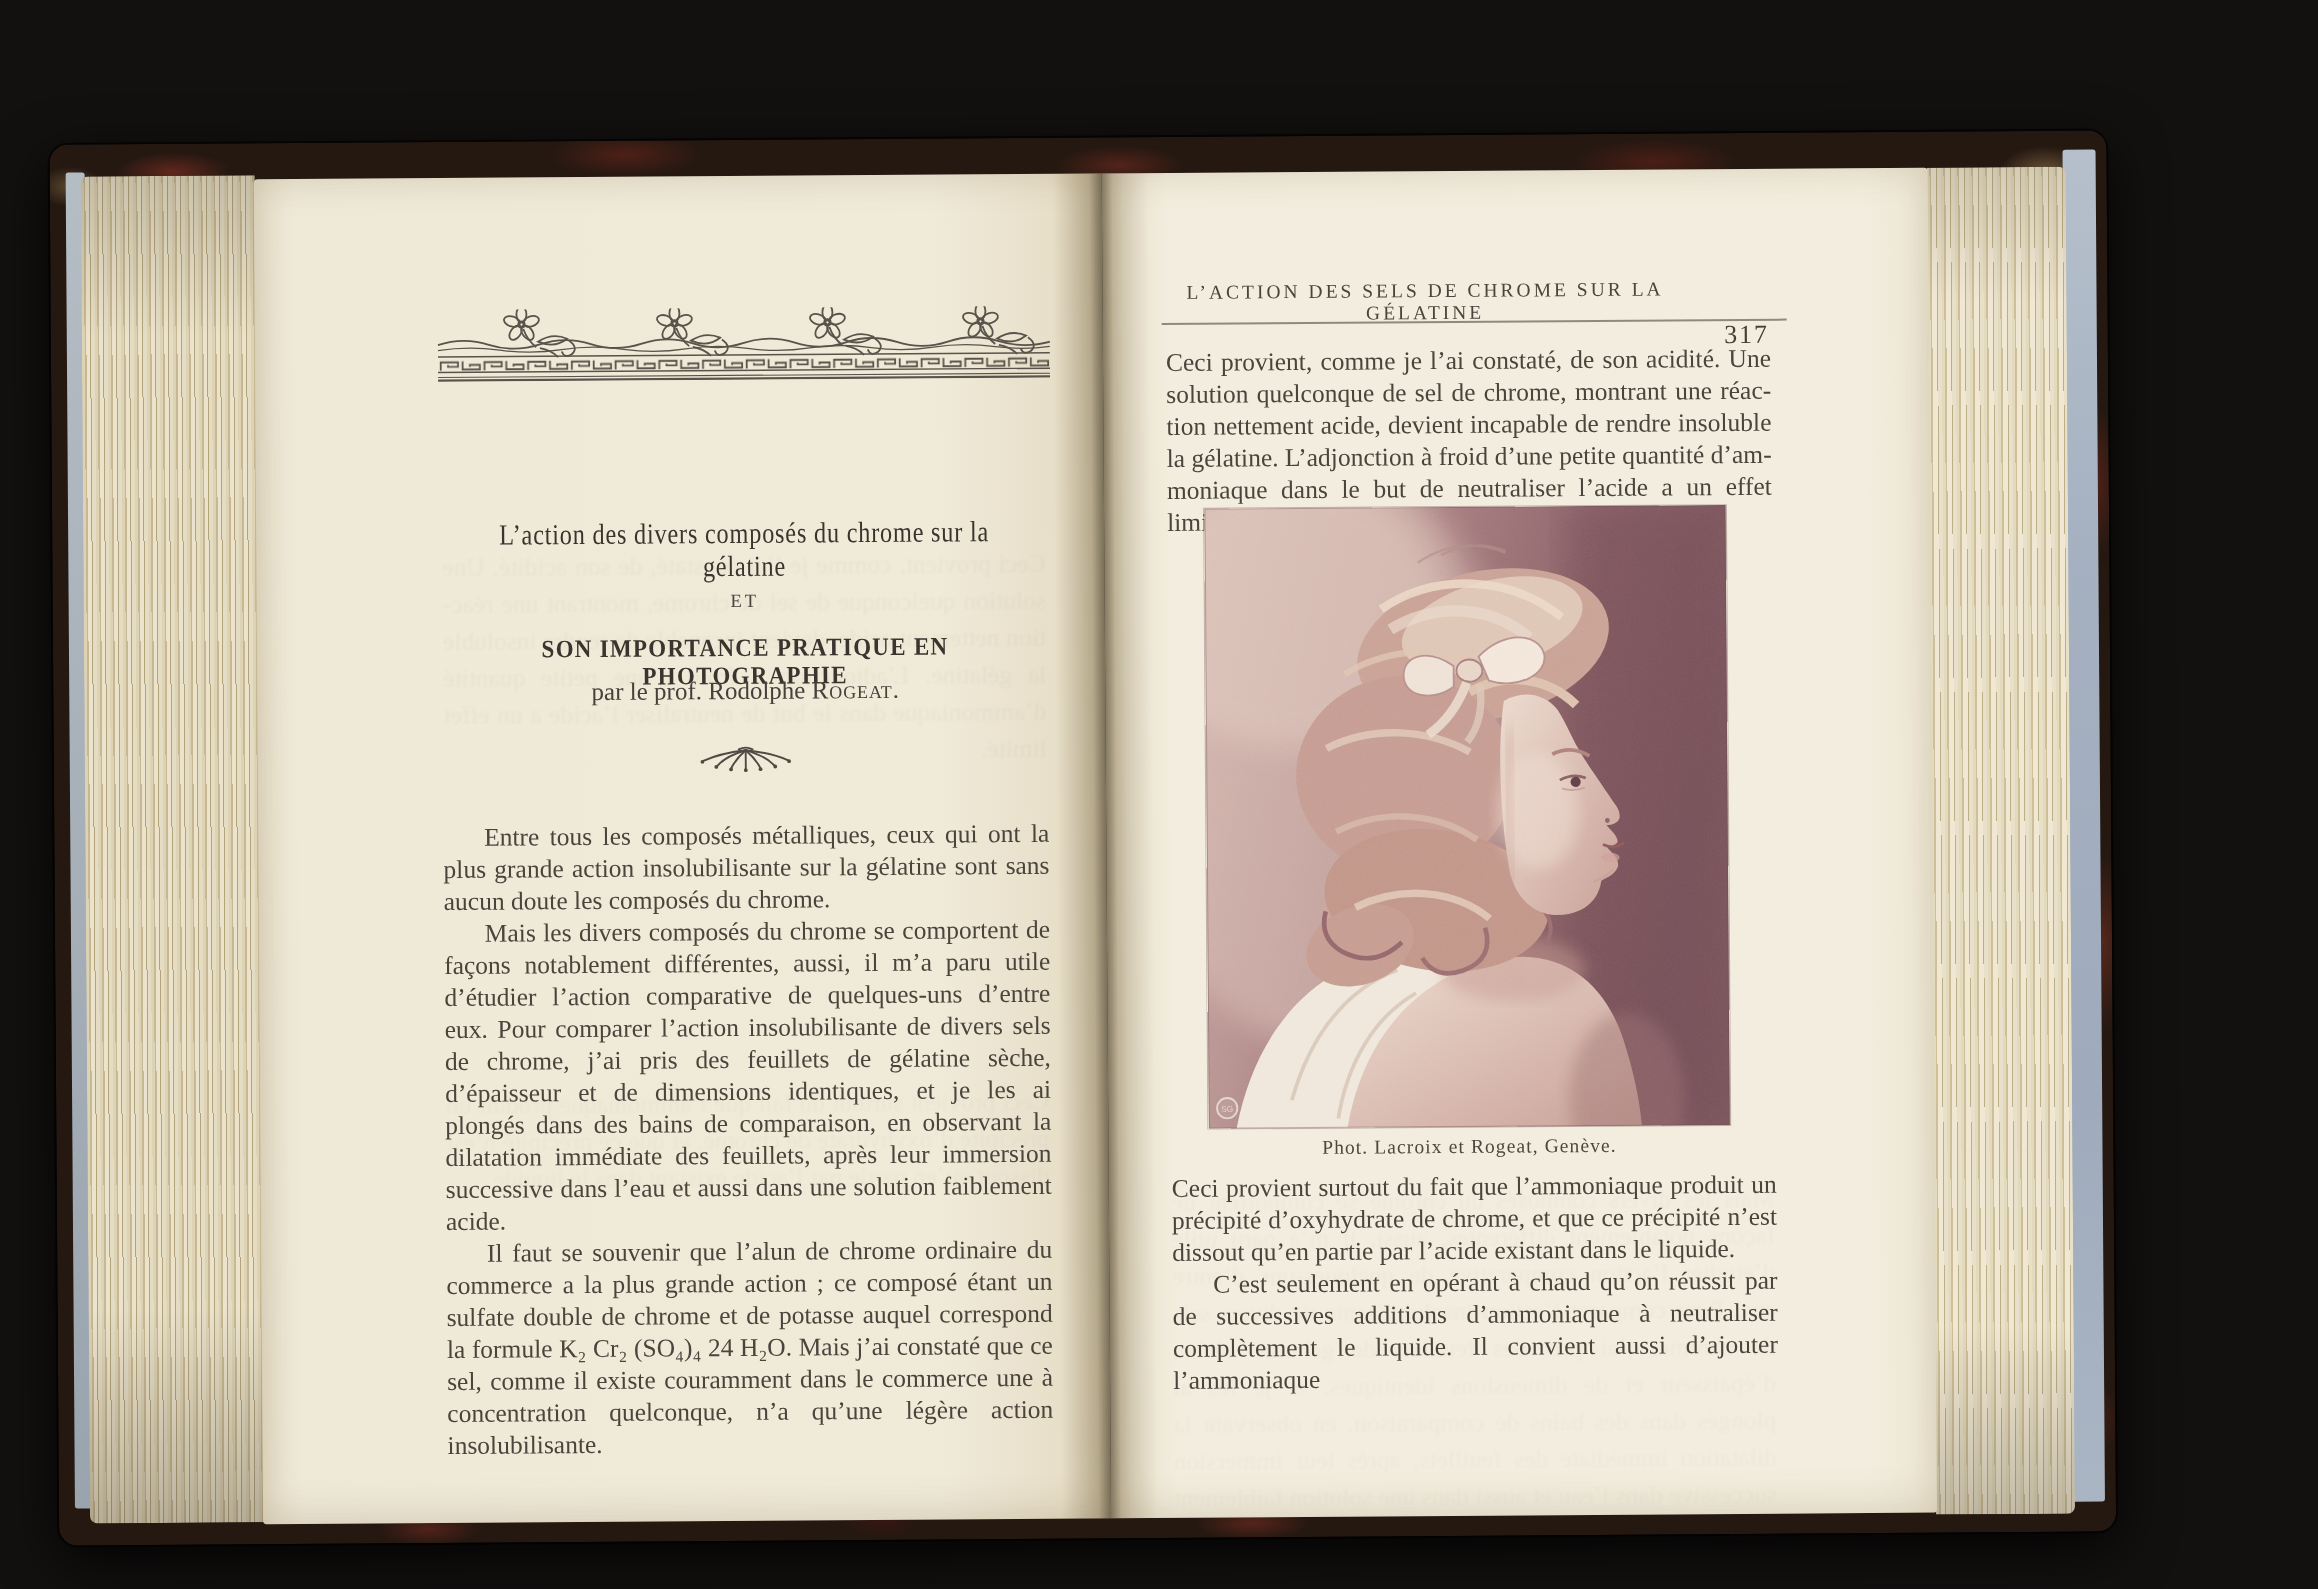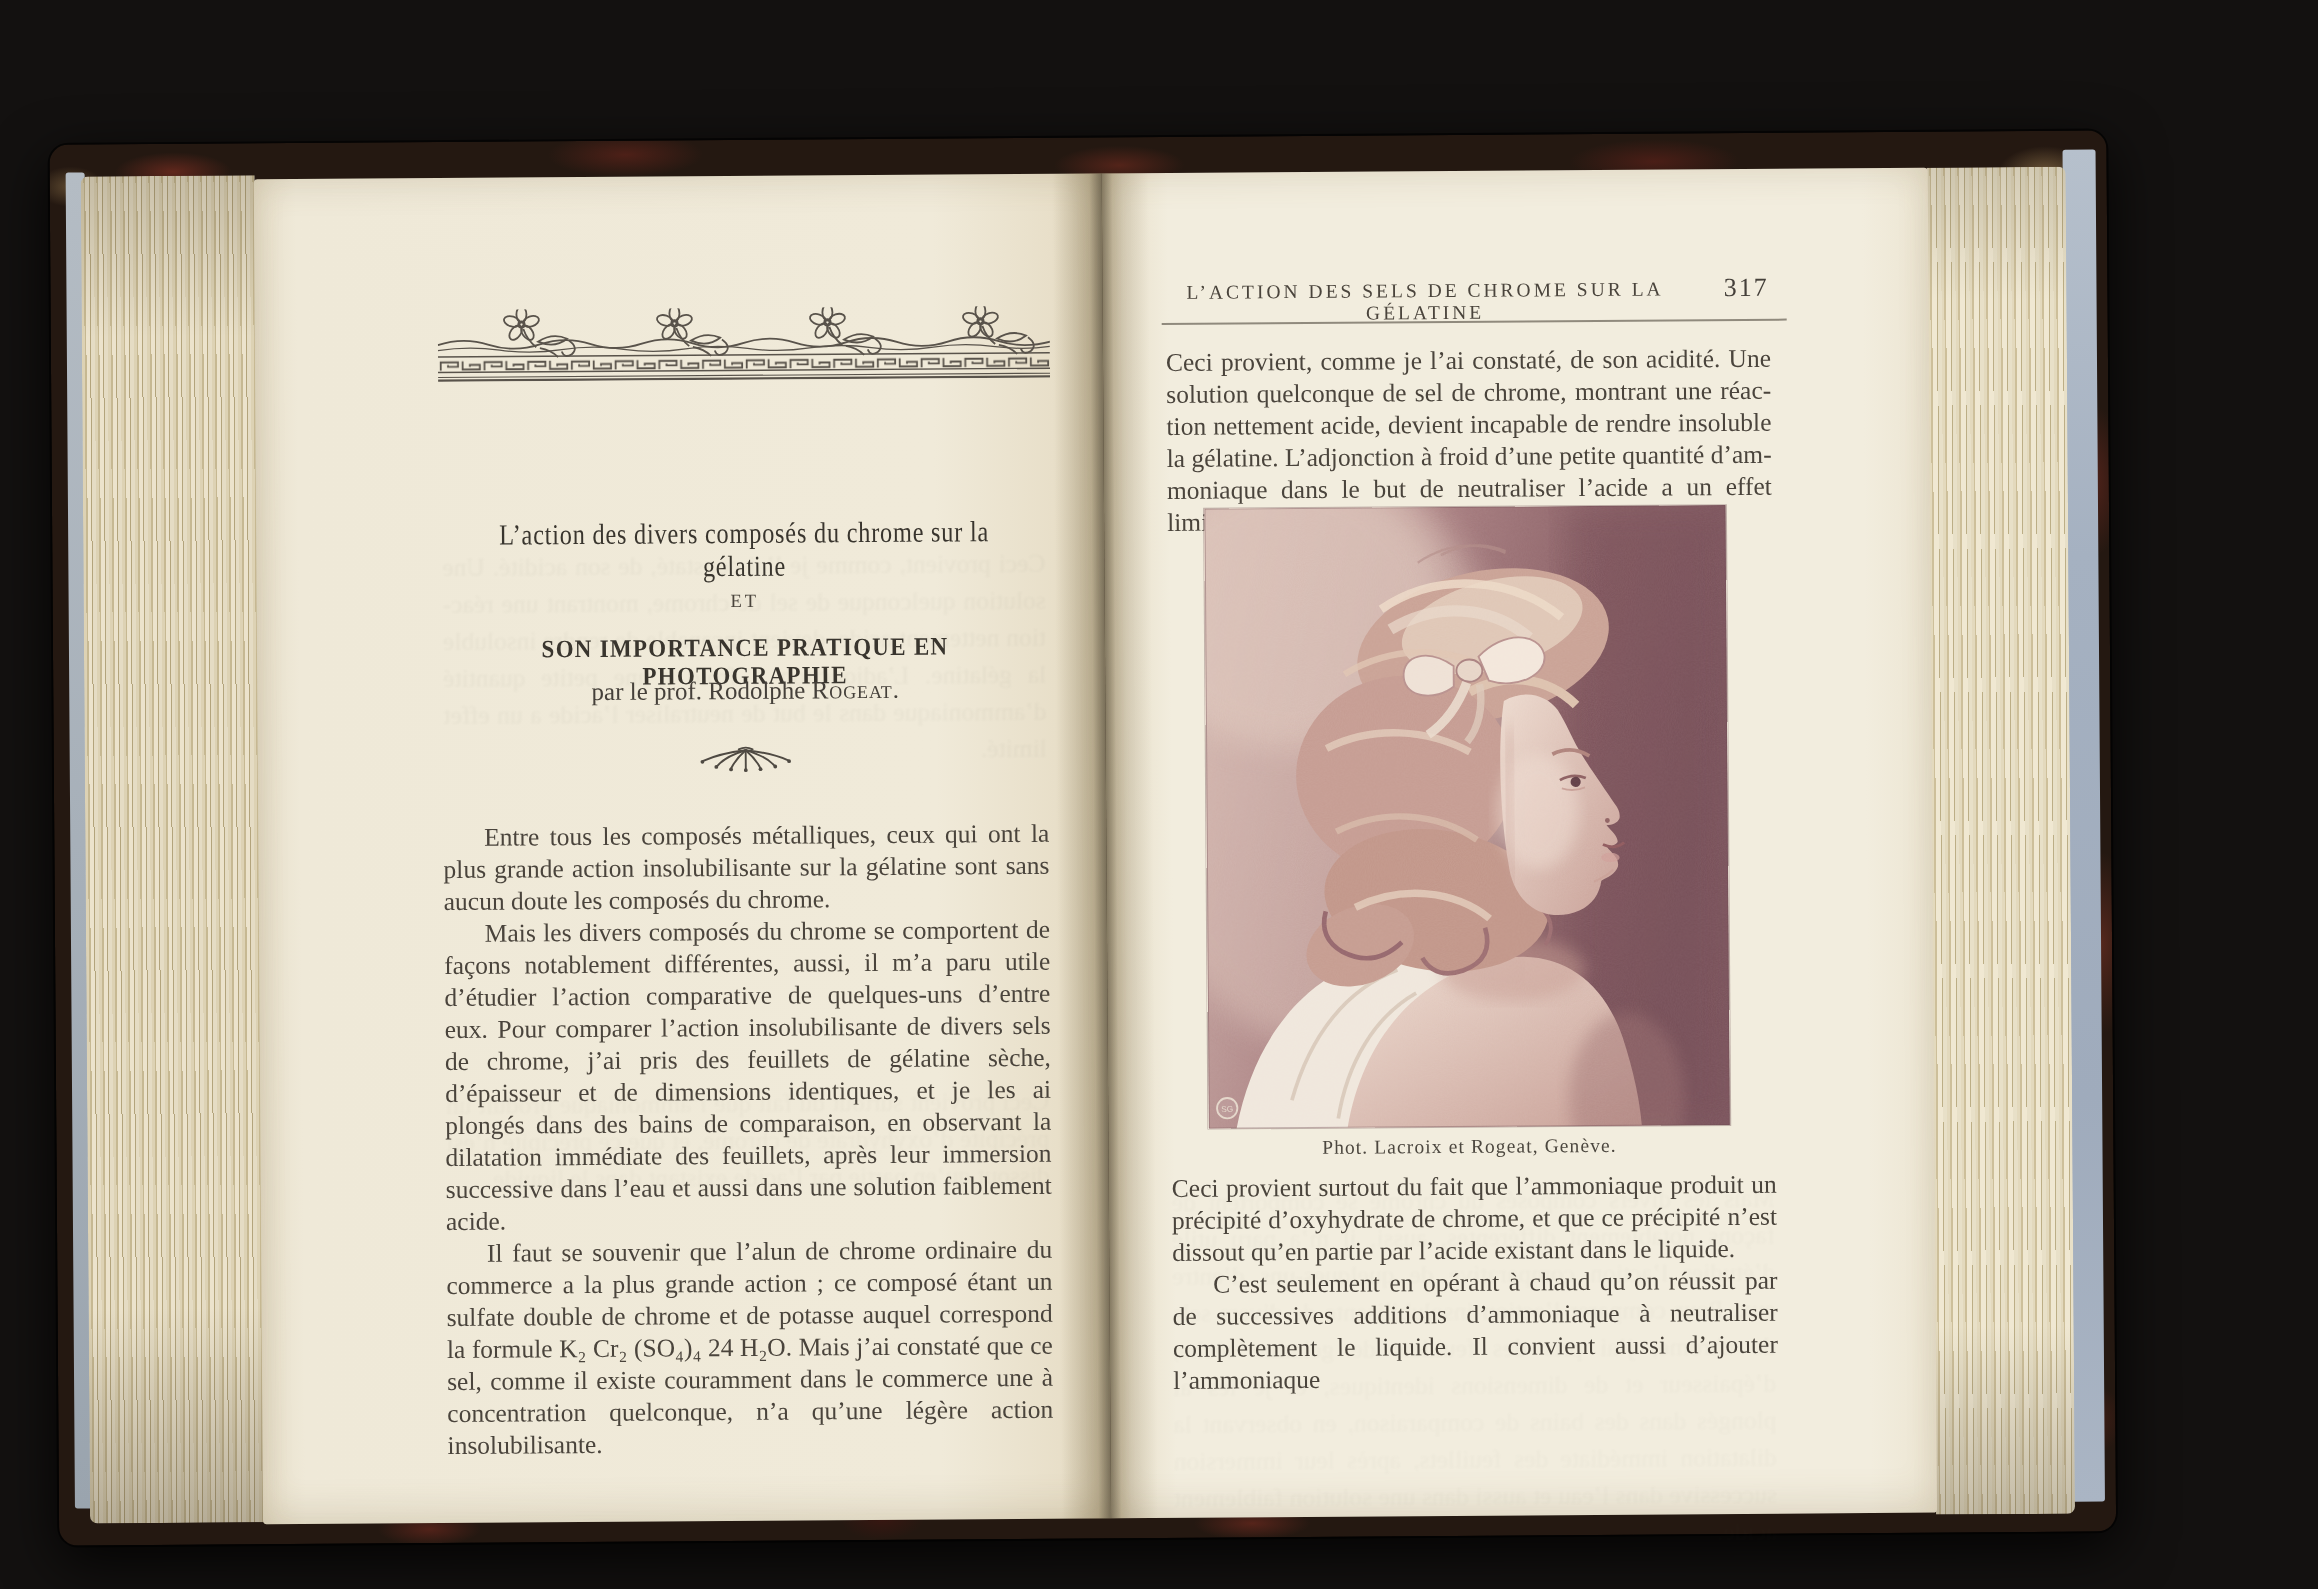--- a/index.html
+++ b/index.html
@@ -53,21 +53,21 @@
   .ornament{position:absolute;}
   .title{position:absolute;text-align:center;font-size:29px;color:#39352e;letter-spacing:0.9px;
          transform:scaleX(.84);transform-origin:center;}
   .connector{position:absolute;text-align:center;font-size:18.6px;letter-spacing:2.8px;color:#4a443c;}
   .subtitle{position:absolute;text-align:center;font-size:25px;font-weight:bold;letter-spacing:1.4px;
          color:#39352e;transform:scaleX(.92);transform-origin:center;}
   .byline{position:absolute;text-align:center;font-size:25px;color:#45403a;}
   .byline .sc{font-variant:small-caps;letter-spacing:0.9px;}
 
   .running-head{position:absolute;font-size:19.5px;letter-spacing:3px;color:#4a443c;text-align:center;}
-  .folio{position:absolute;font-size:26px;letter-spacing:1.9px;color:#45403a;}
+  .folio{position:absolute;font-size:26px;letter-spacing:1.9px;color:#45403a;margin-top:47px;}
   .head-rule{position:absolute;height:1.9px;background:#6f685c;opacity:.75;}
 
   .photo-frame{position:absolute;box-shadow:0 0 0 0.9px rgba(100,65,72,.35);}
   .caption{position:absolute;text-align:center;font-size:19.5px;letter-spacing:1.1px;color:#4c473f;}
 
   .ghost{position:absolute;transform:scaleX(-1);opacity:.05;filter:blur(1.1px);
          font-size:25.5px;line-height:37px;color:#55584a;text-align:justify;pointer-events:none;}
 </style>
 </head>
 <body>

